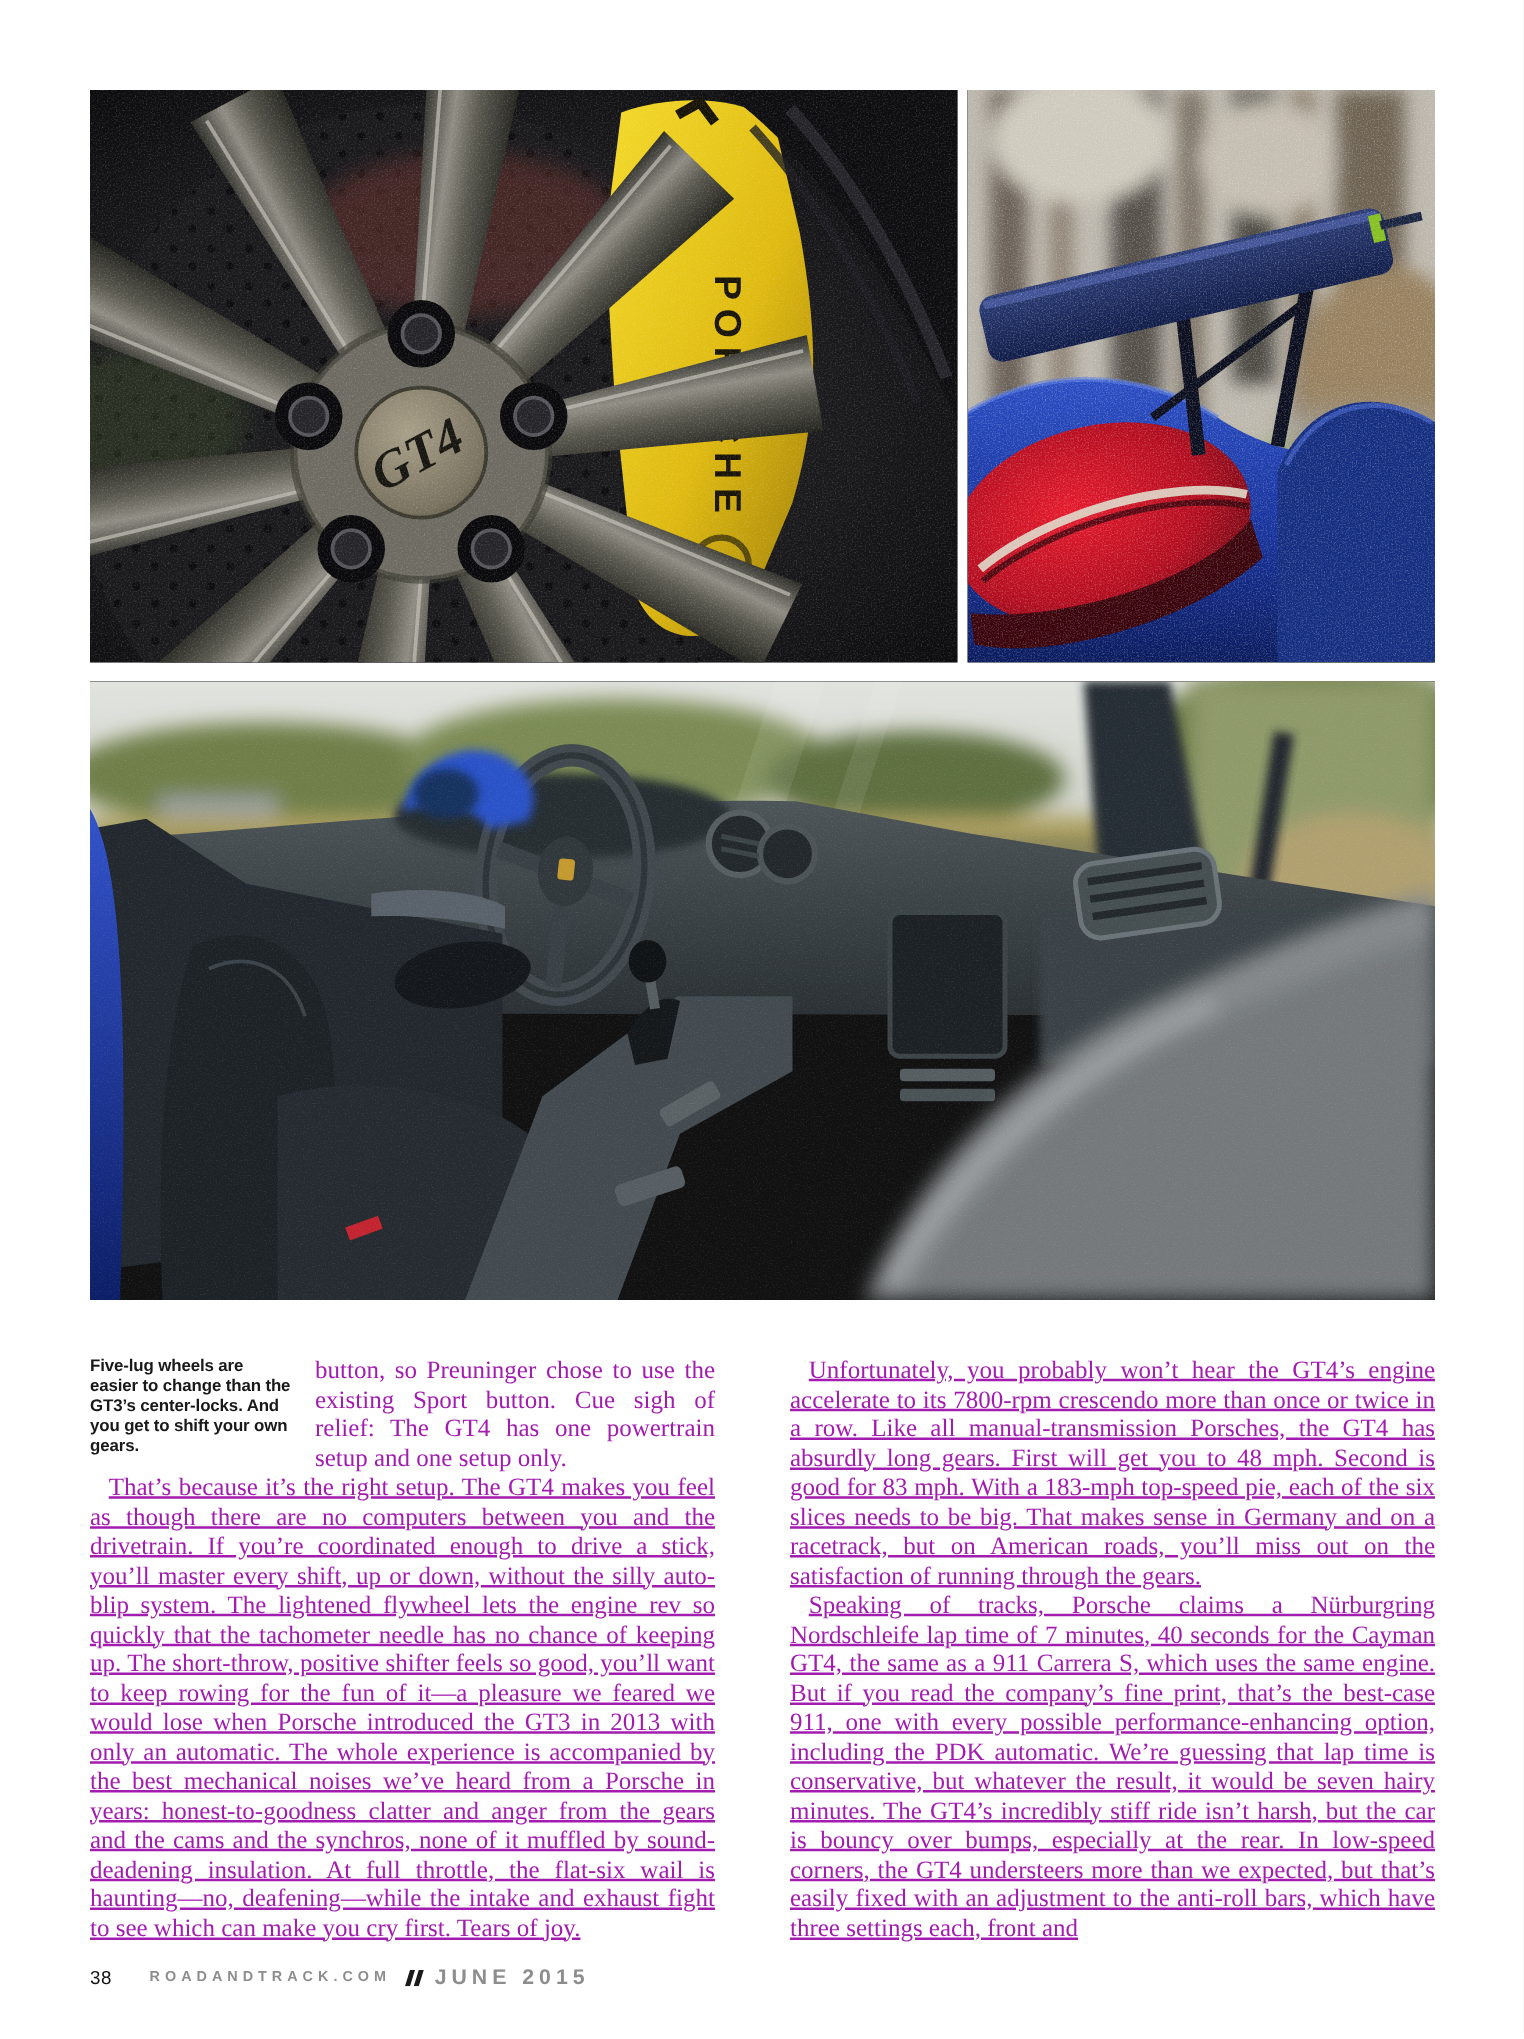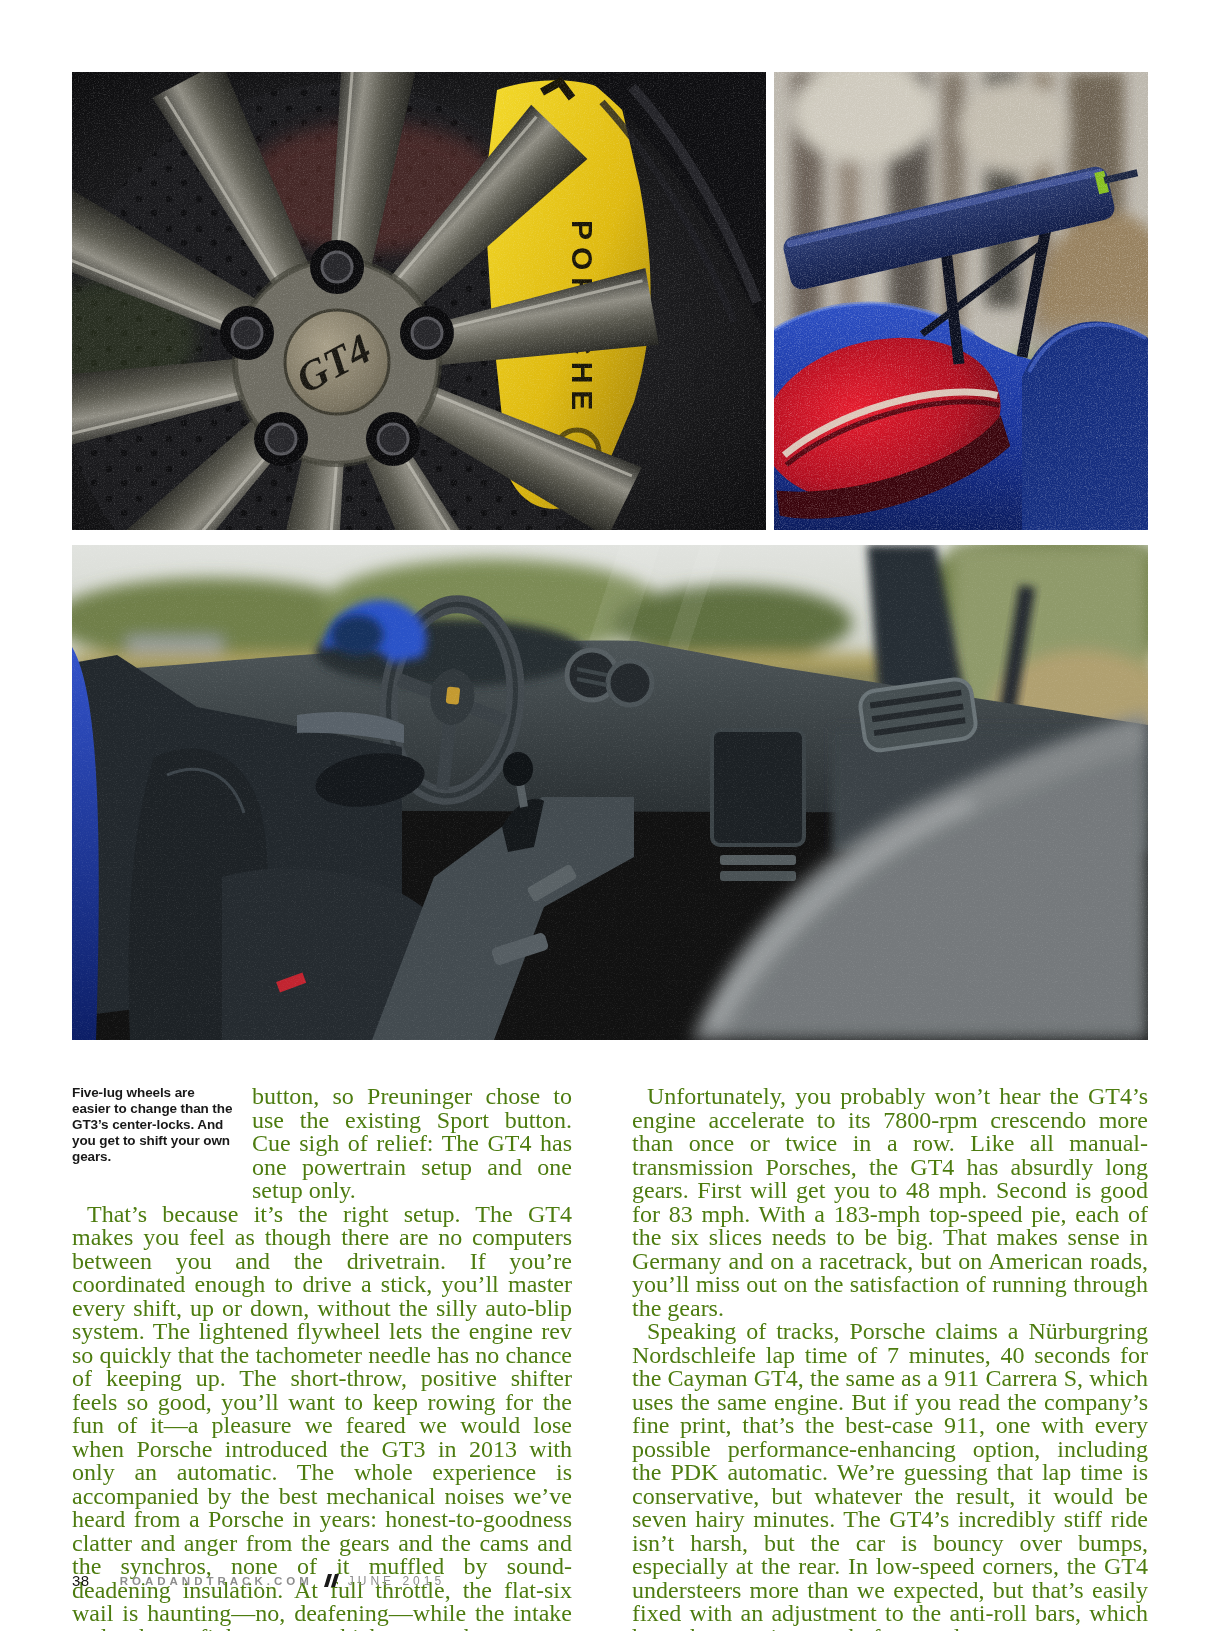--- a/index.html
+++ b/index.html
@@ -12,29 +12,29 @@
   .photo-wheel{width:694px;height:458px;}
   .photo-wing{width:374px;height:458px;}
   .photo-interior{position:absolute;top:545px;left:72px;width:1076px;height:495px;}
   .article{position:absolute;top:1085px;left:72px;width:1076px;display:flex;justify-content:space-between;}
   .col-1{width:500px;}
   .col-2{width:516px;}
   .row-top{display:flex;align-items:flex-start;}
   .caption{width:162px;margin-right:18px;flex:none;
            font-family:"Liberation Sans",sans-serif;font-weight:bold;
            font-size:13.5px;line-height:16px;letter-spacing:-0.1px;color:#191919;}
-  .body-text{margin:0;font-size:24px;line-height:23.5px;text-align:justify;color:#4d7c0f;}
+  .body-text{margin:0;font-size:20px;line-height:23.5px;text-align:justify;color:#a21caf;}
   .p-first{flex:1;}
-  .indent{text-indent:15px;}
+  .indent{text-indent:15px;text-decoration:underline;}
   .page-footer{position:absolute;top:1572px;left:72px;width:1076px;display:flex;align-items:center;
                font-family:"Liberation Sans",sans-serif;}
   .pageno{font-weight:normal;font-size:15px;color:#141414;letter-spacing:0.5px;}
   .site{margin-left:30px;font-size:11.5px;font-weight:bold;letter-spacing:4px;color:#8d8d8d;text-align:center;}
   .slashes{margin:0 8px 0 10px;}
-  .issue{font-size:12px;font-weight:normal;letter-spacing:4px;color:#8d8d8d;}
+  .issue{font-size:17px;font-weight:bold;letter-spacing:4px;color:#8d8d8d;}
 </style>
 </head>
 <body>
 
 <div class="page">
 
   <div class="photo-row">
 
     <figure class="photo photo-wheel">
       <svg width="694" height="458" viewBox="0 0 694 458">

